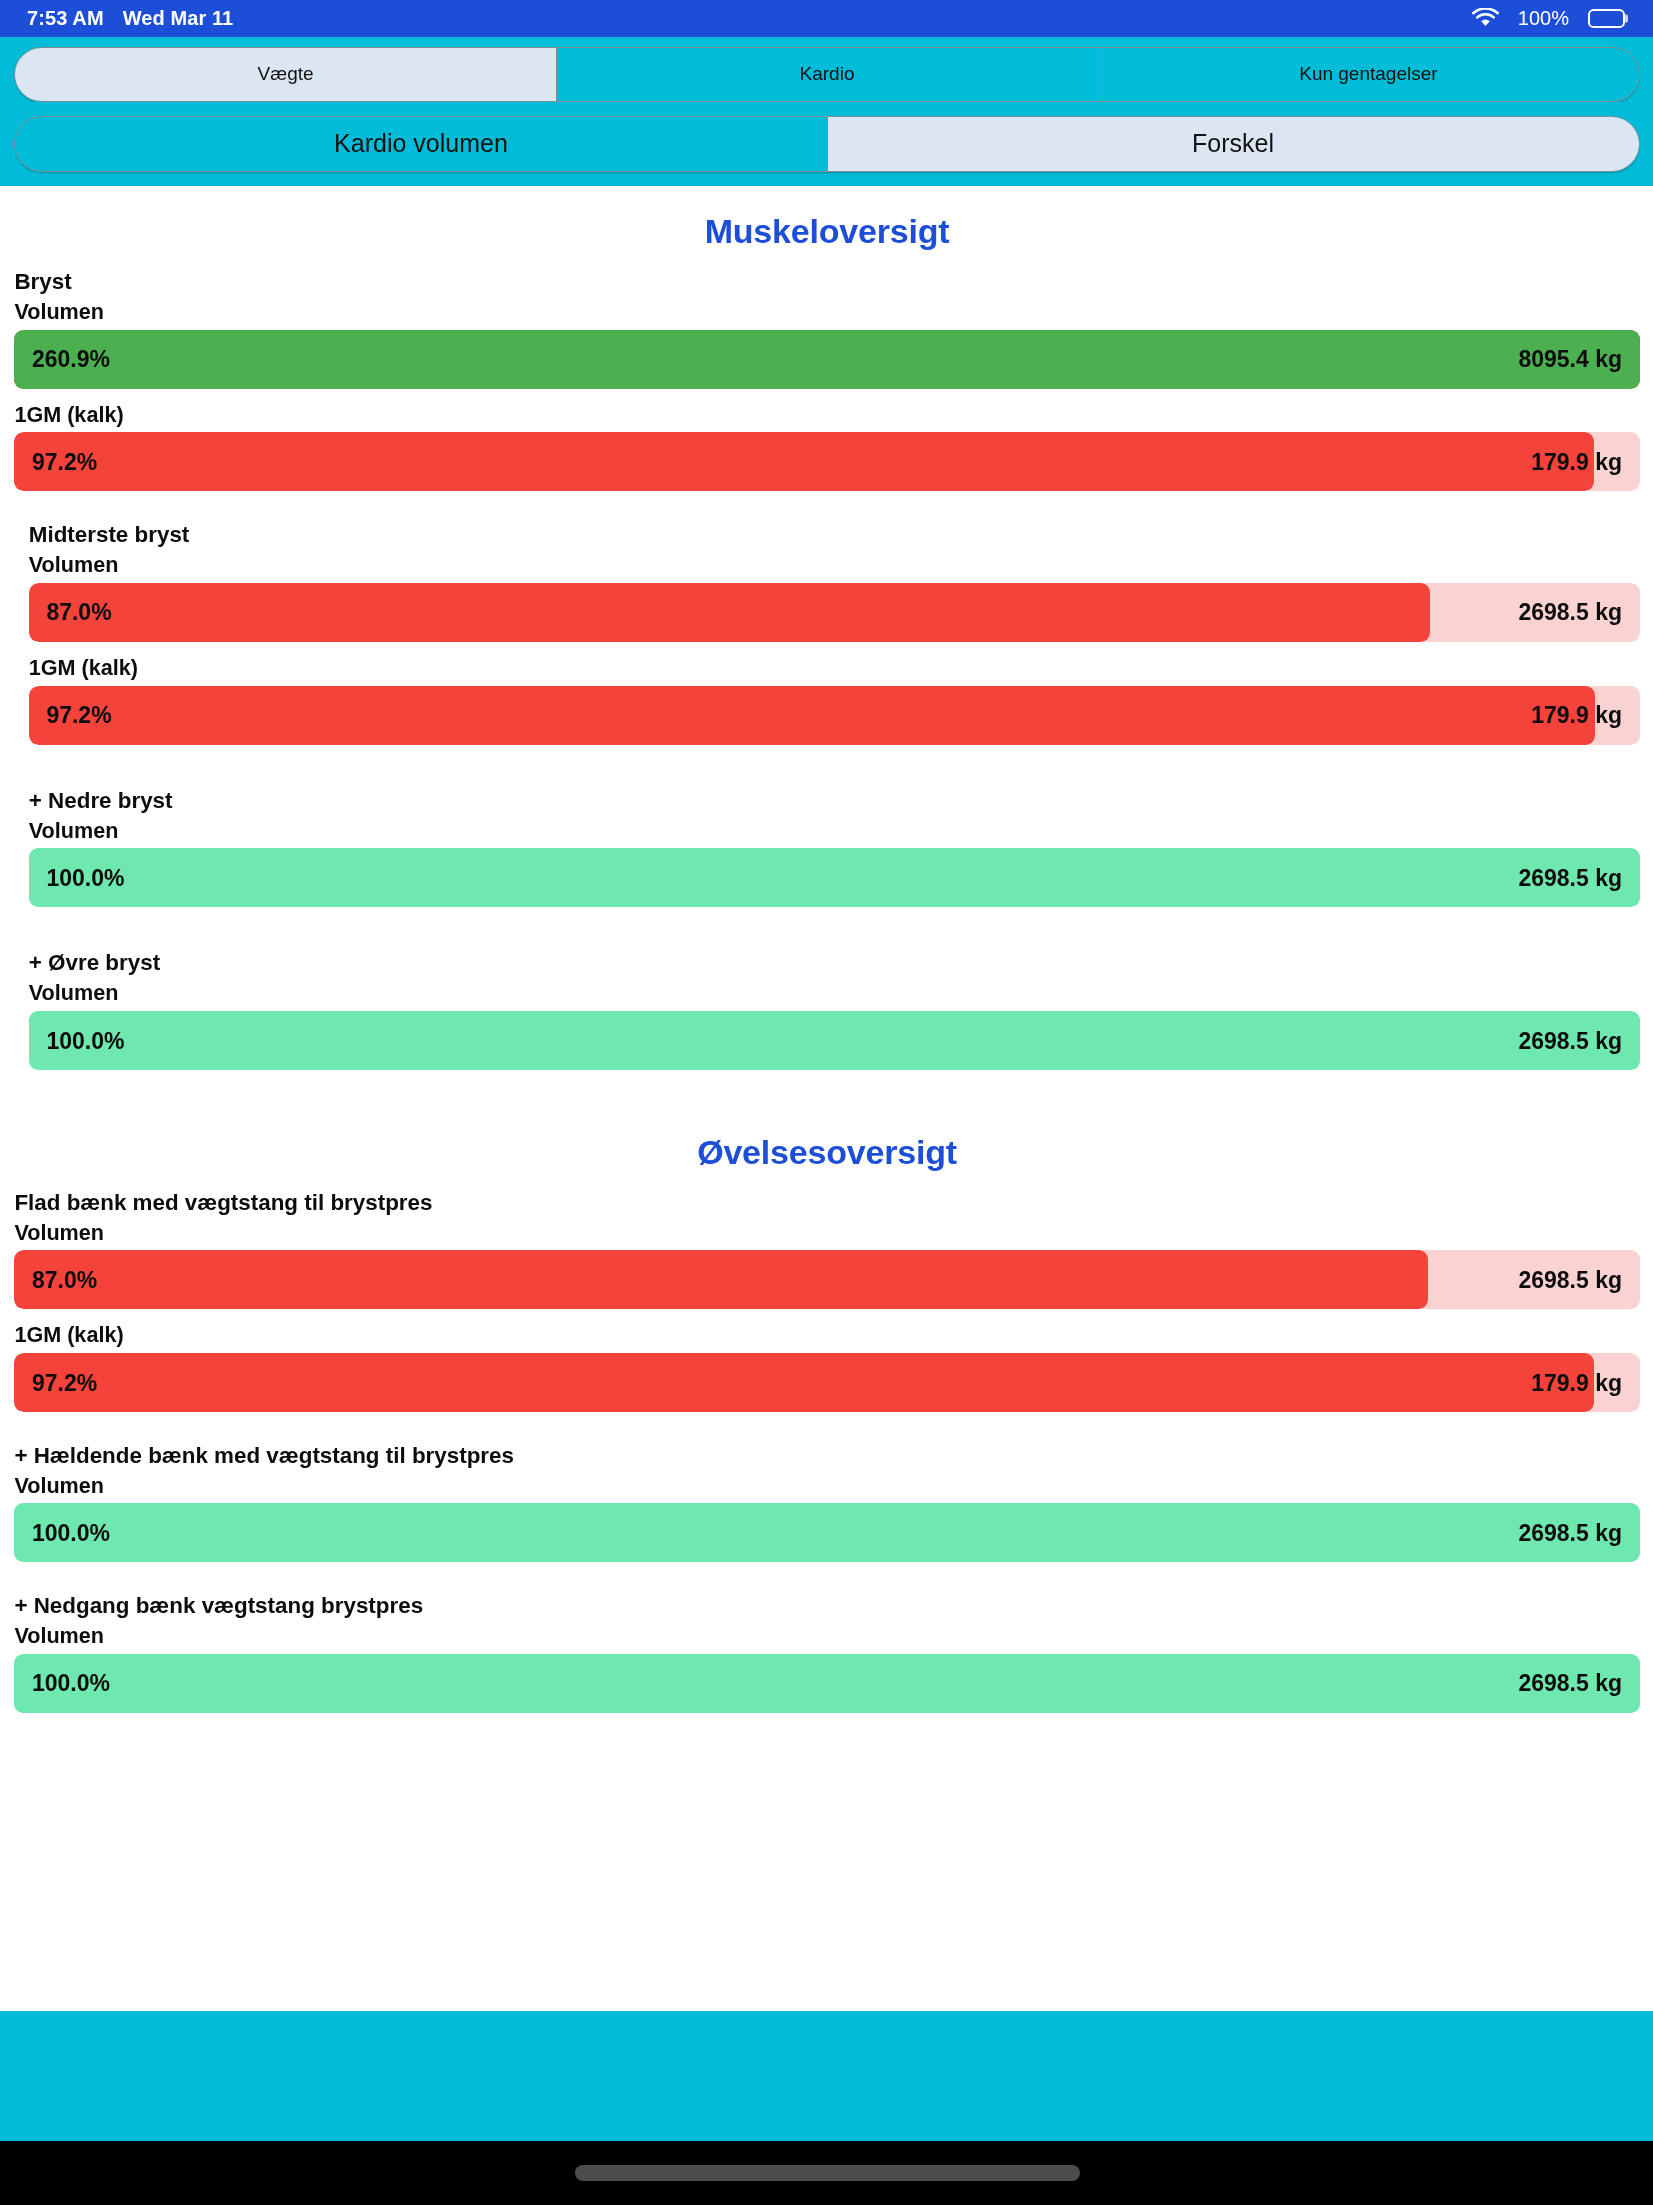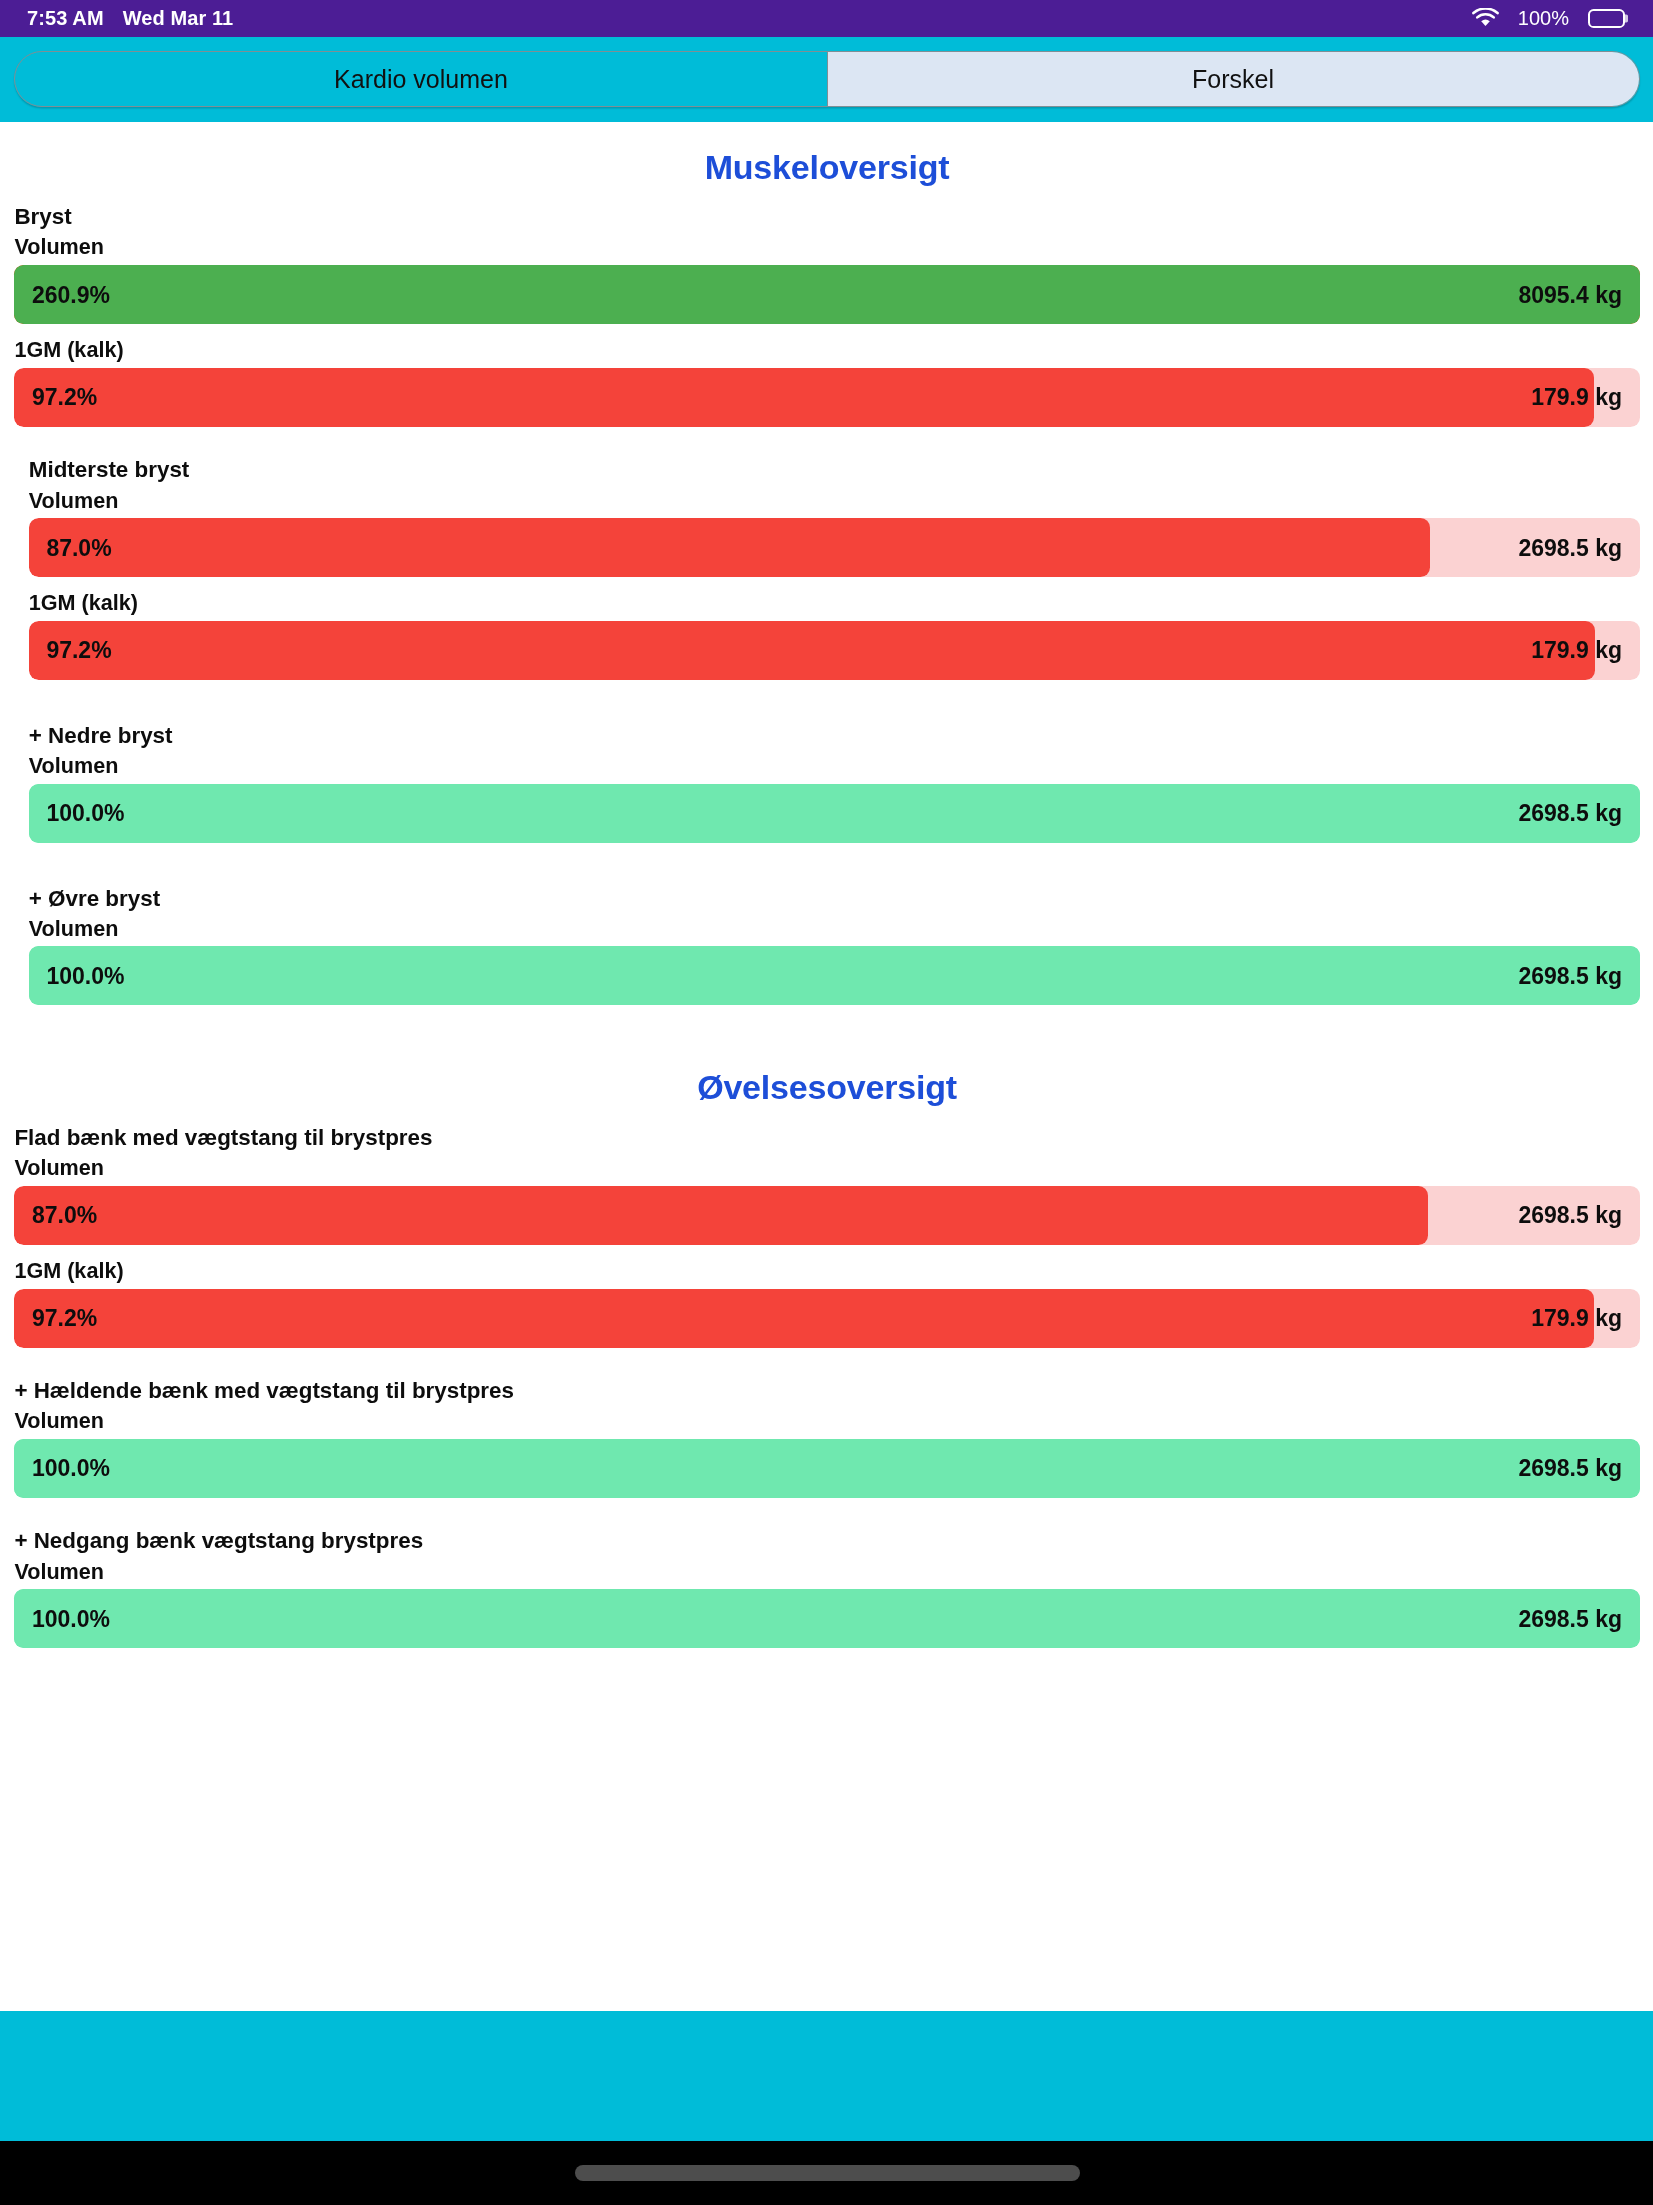--- a/index.html
+++ b/index.html
@@ -15,21 +15,21 @@
     overflow: hidden;
     background: #00bcd8;
     display: flex;
     flex-direction: column;
   }
 
   
   .statusbar {
     height: 37px;
     flex: 0 0 37px;
-    background: #4c1d95;
+    background: #1d4ed8;
     display: flex;
     align-items: center;
     padding: 0 29px 0 27px;
     color: #ffffff;
   }
   .sb-left { display: flex; align-items: baseline; gap: 19px; }
   .sb-time { font-size: 20px; font-weight: 600; letter-spacing: 0.1px; }
   .sb-date { font-size: 20px; font-weight: 600; letter-spacing: 0.1px; }
   .sb-spacer { flex: 1 1 auto; }
   .sb-right { display: flex; align-items: center; gap: 19px; }
@@ -209,20 +209,27 @@
         </svg>
       </span>
       <span class="sb-batt-pct">100%</span>
       <span class="batt">
         <span class="batt-fill"></span>
       </span>
     </div>
   </div>
 
 
+  <div class="seg-wrap">
+    <div class="segmented row1">
+      <div class="seg-item active">Vægte</div>
+      <div class="seg-item">Kardio</div>
+      <div class="seg-item">Kun gentagelser</div>
+    </div>
+  </div>
 
   <div class="seg-wrap second">
     <div class="segmented row2">
       <div class="seg-item">Kardio volumen</div>
       <div class="seg-item active">Forskel</div>
     </div>
   </div>
 
   <div class="content">
 

